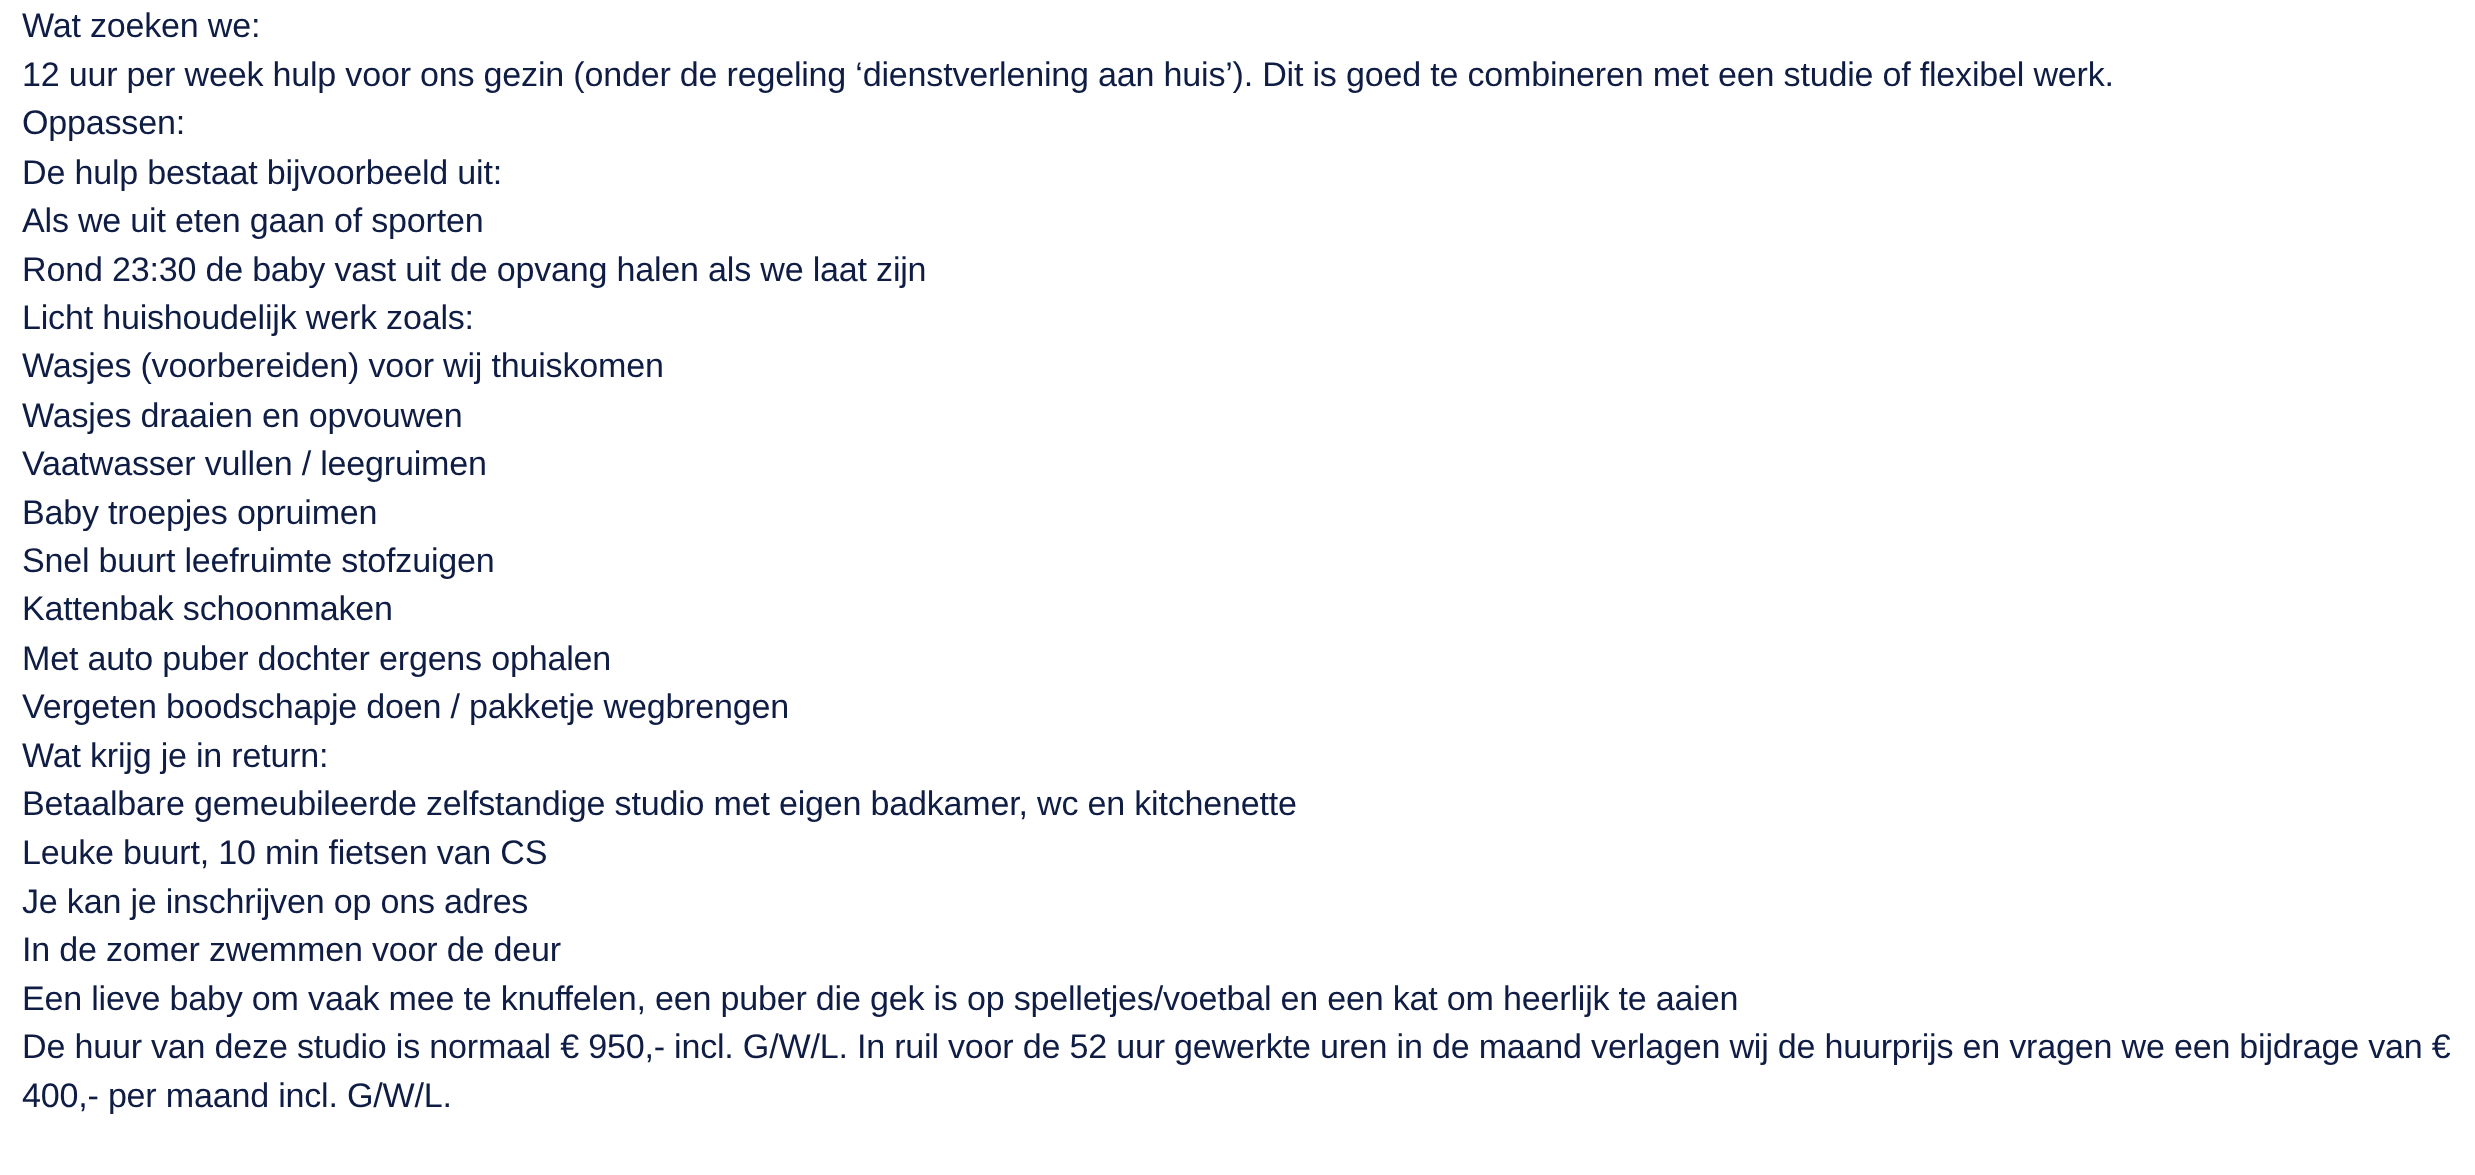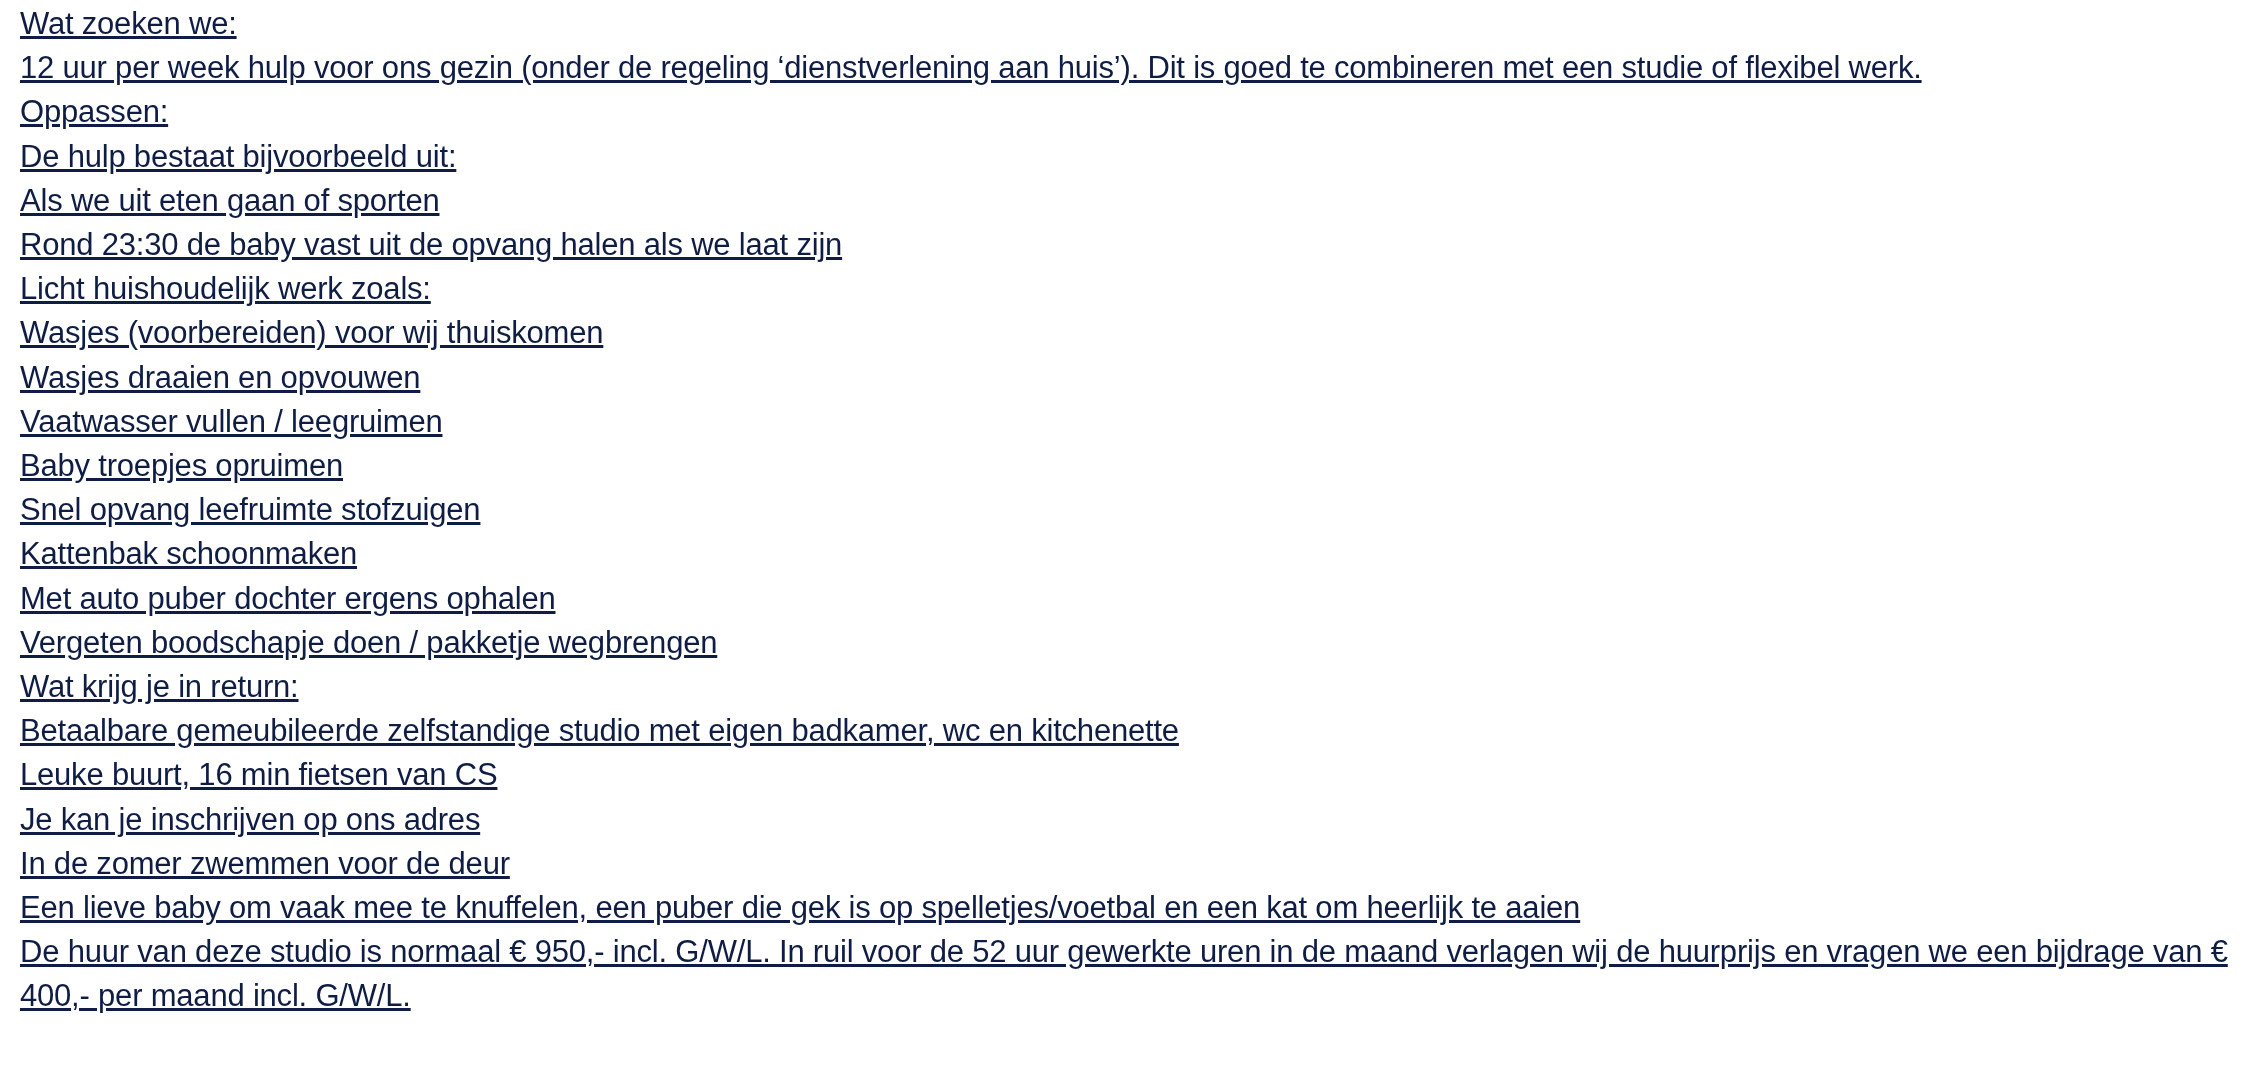--- a/index.html
+++ b/index.html
@@ -12,21 +12,20 @@
       height: 1068px;
       overflow: hidden;
     }
     .doc {
       padding: 2px 0 0 20px;
       font-family: "Liberation Sans", "DejaVu Sans", sans-serif;
       font-size: 31px;
       line-height: 44.2px;
       color: #0f1d45;
       letter-spacing: -0.2px;
-      text-decoration: underline;
     }
     .line {
       display: block;
       white-space: nowrap;
     }
     .line.wrap {
       white-space: normal;
       width: 2215px;
     }
   </style>
@@ -40,26 +39,26 @@
 
   <span class="line">De hulp bestaat bijvoorbeeld uit:</span>
   <span class="line">Als we uit eten gaan of sporten</span>
   <span class="line">Rond 23:30 de baby vast uit de opvang halen als we laat zijn</span>
 
   <span class="line">Licht huishoudelijk werk zoals:</span>
   <span class="line">Wasjes (voorbereiden) voor wij thuiskomen</span>
   <span class="line">Wasjes draaien en opvouwen</span>
   <span class="line">Vaatwasser vullen / leegruimen</span>
   <span class="line">Baby troepjes opruimen</span>
-  <span class="line">Snel opvang leefruimte stofzuigen</span>
+  <span class="line">Snel buurt leefruimte stofzuigen</span>
   <span class="line">Kattenbak schoonmaken</span>
   <span class="line">Met auto puber dochter ergens ophalen</span>
   <span class="line">Vergeten boodschapje doen / pakketje wegbrengen</span>
 
   <span class="line">Wat krijg je in return:</span>
   <span class="line">Betaalbare gemeubileerde zelfstandige studio met eigen badkamer, wc en kitchenette</span>
-  <span class="line">Leuke buurt, 16 min fietsen van CS</span>
+  <span class="line">Leuke buurt, 10 min fietsen van CS</span>
   <span class="line">Je kan je inschrijven op ons adres</span>
   <span class="line">In de zomer zwemmen voor de deur</span>
   <span class="line">Een lieve baby om vaak mee te knuffelen, een puber die gek is op spelletjes/voetbal en een kat om heerlijk te aaien</span>
 
   <span class="line wrap">De huur van deze studio is normaal € 950,- incl. G/W/L. In ruil voor de 52 uur gewerkte uren in de maand verlagen wij de huurprijs en vragen we een bijdrage van € 400,- per maand incl. G/W/L.</span>
 </div>
 
 </body></html>

